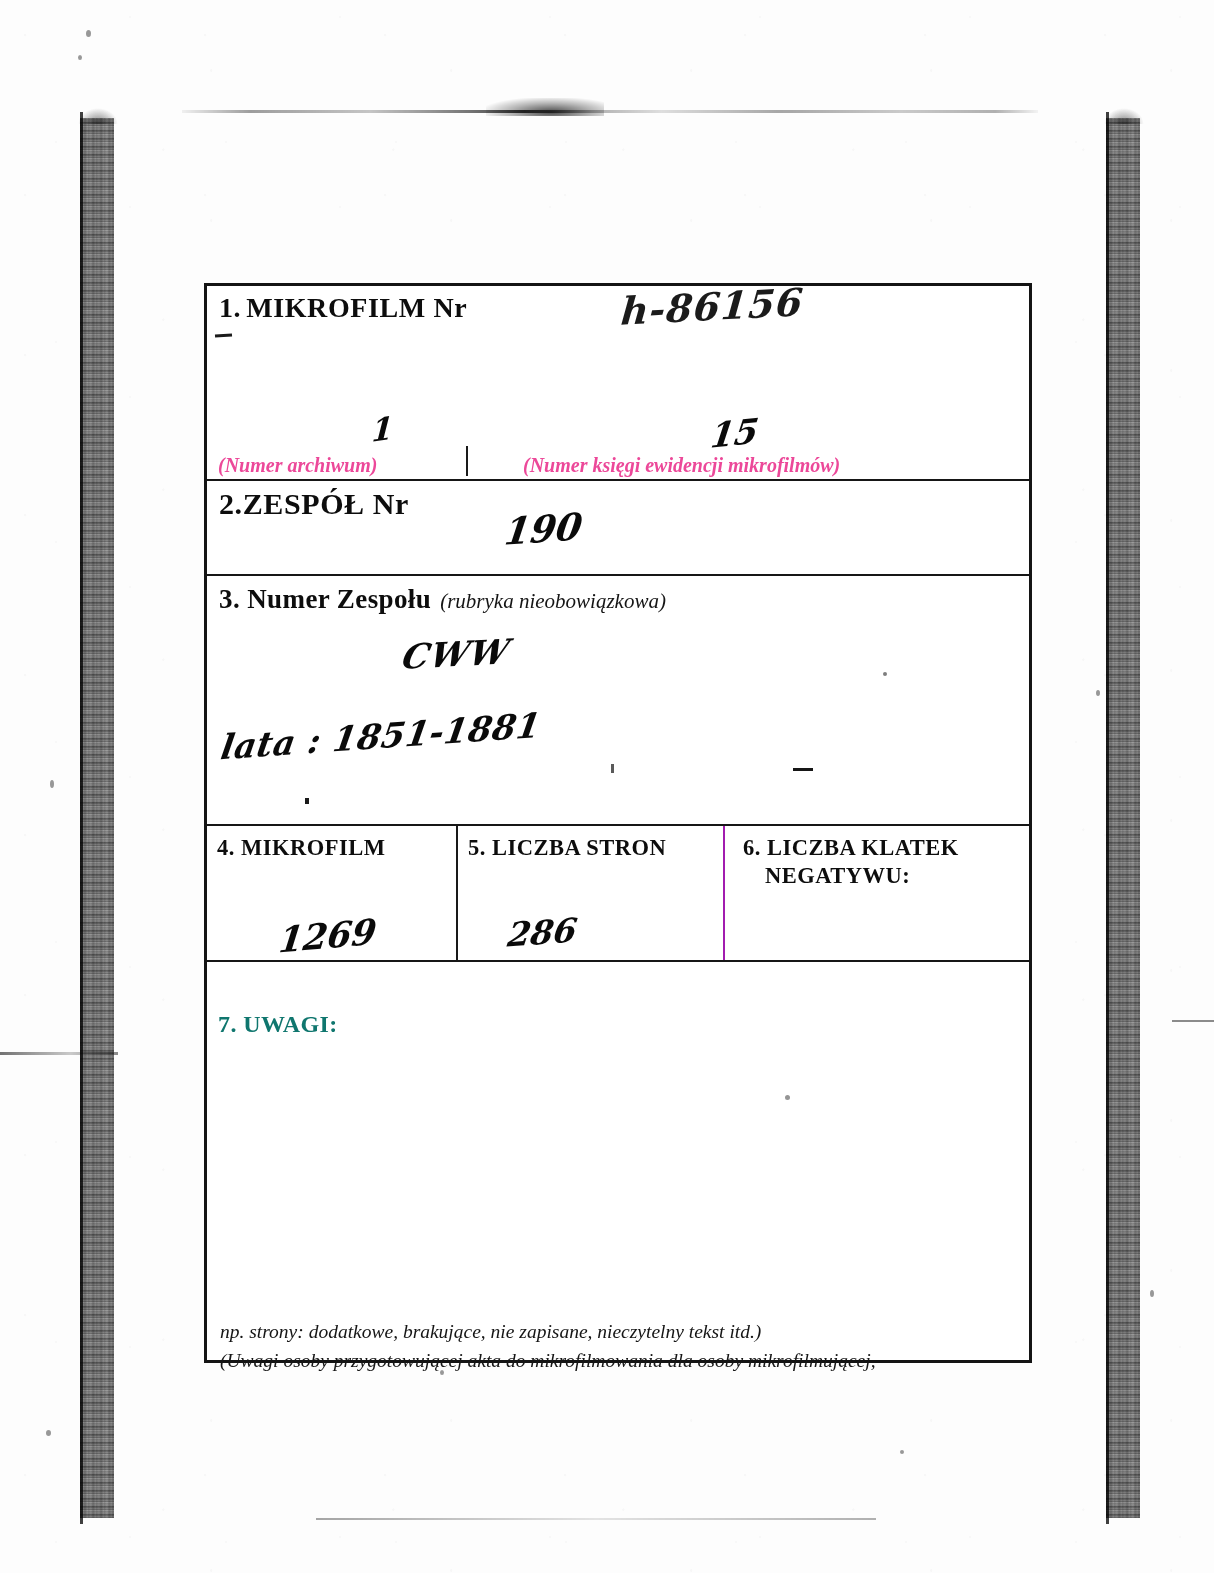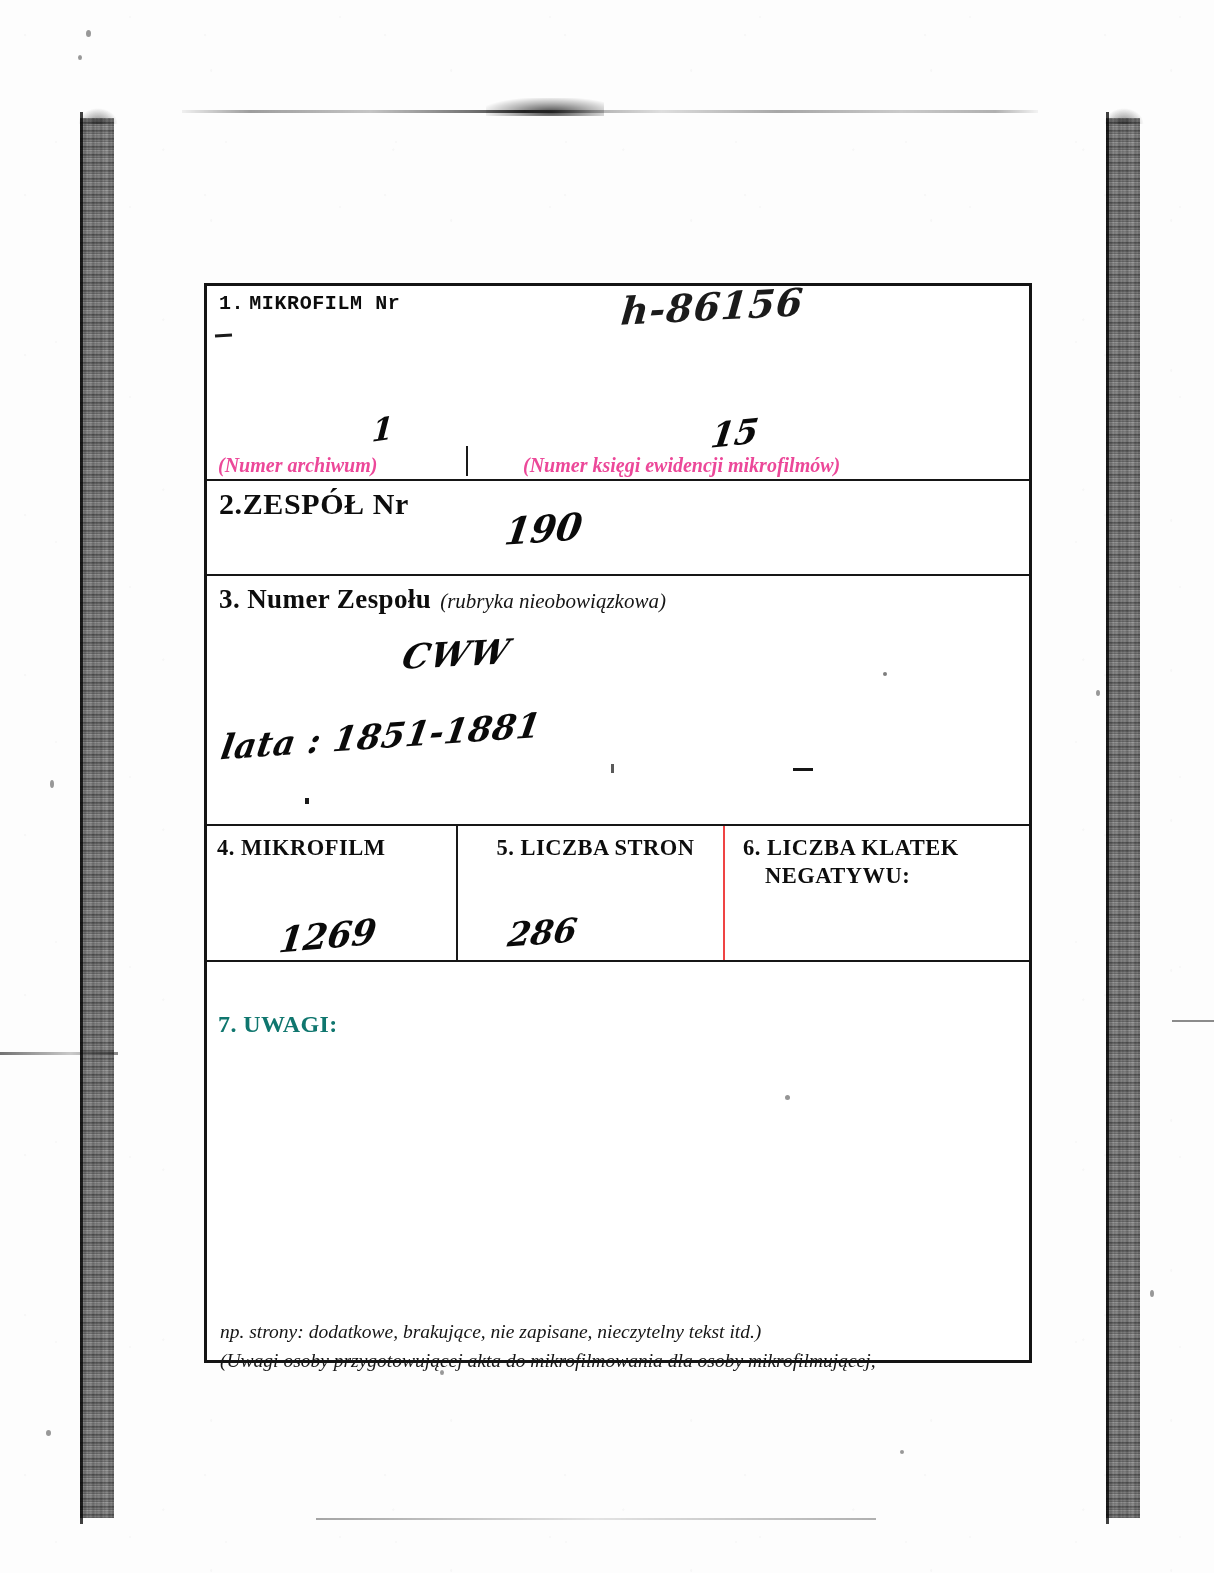--- a/index.html
+++ b/index.html
@@ -126,21 +126,21 @@
   
   #row-mikrofilm { height: 195px; }
   .field-head {
     font-weight: bold;
     font-size: 30px;
     letter-spacing: .6px;
     padding: 6px 0 0 12px;
     color: #0d0d0d;
     display: inline-block;
   }
-  #mikrofilm-label { font-size: 20px; font-family: Liberation Mono, monospace; }
+  #mikrofilm-label { font-size: 28px; }
   #mikrofilm-label .num { margin-right: 5px; }
 
   .captions {
     position: absolute;
     left: 0; right: 0; bottom: 2px;
     height: 30px;
   }
   .caption-it {
     position: absolute;
     bottom: 0;
@@ -178,21 +178,21 @@
     font-size: 21px;
     color: #151515;
     margin-left: 9px;
     font-weight: 500;
   }
 
   
   #row-columns { height: 136px; display: flex; }
   .col { position: relative; box-sizing: border-box; height: 100%; }
   #col-sygnatura { width: 251px; border-right: 2px solid #191919; }
-  #col-strony    { width: 267px; border-right: 2px solid #ef4444; text-align: center; }
+  #col-strony    { width: 267px; border-right: 2px solid #a21caf; }
   #col-klatek    { flex: 1; }
   .col-head {
     font-weight: bold;
     font-size: 22.5px;
     letter-spacing: .5px;
     padding: 8px 0 0 10px;
     color: #0d0d0d;
     line-height: 1.25;
   }
   #klatek-head { padding-left: 18px; }

